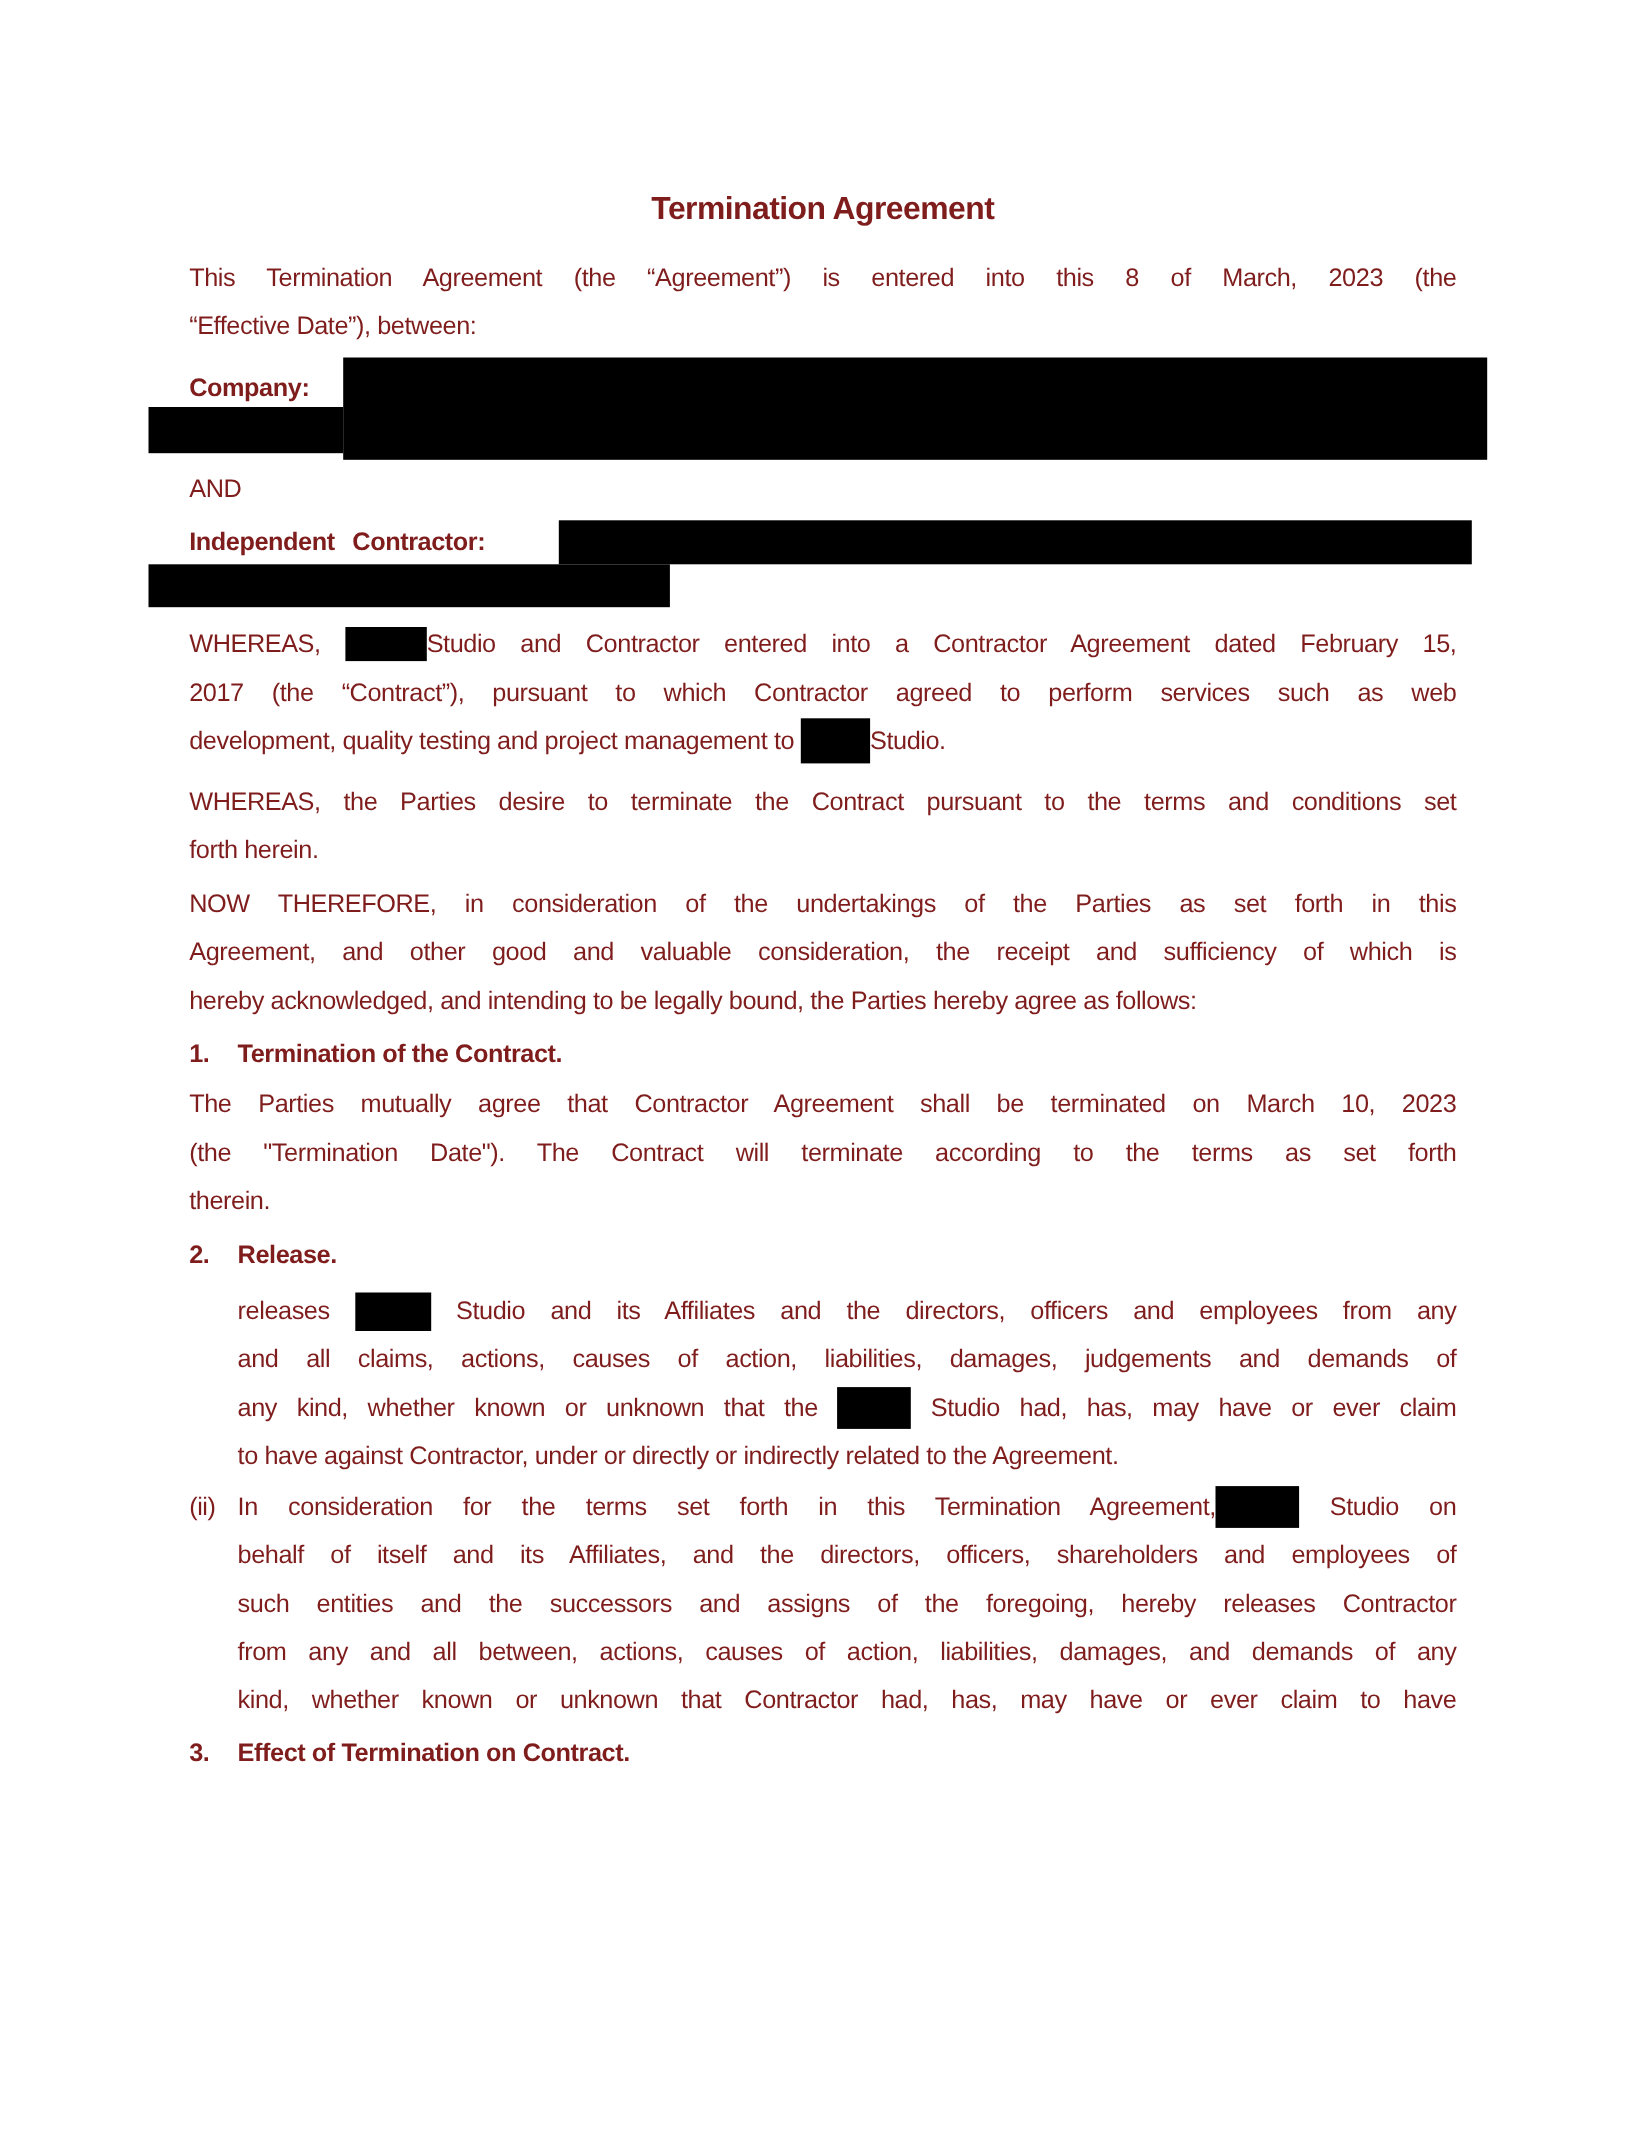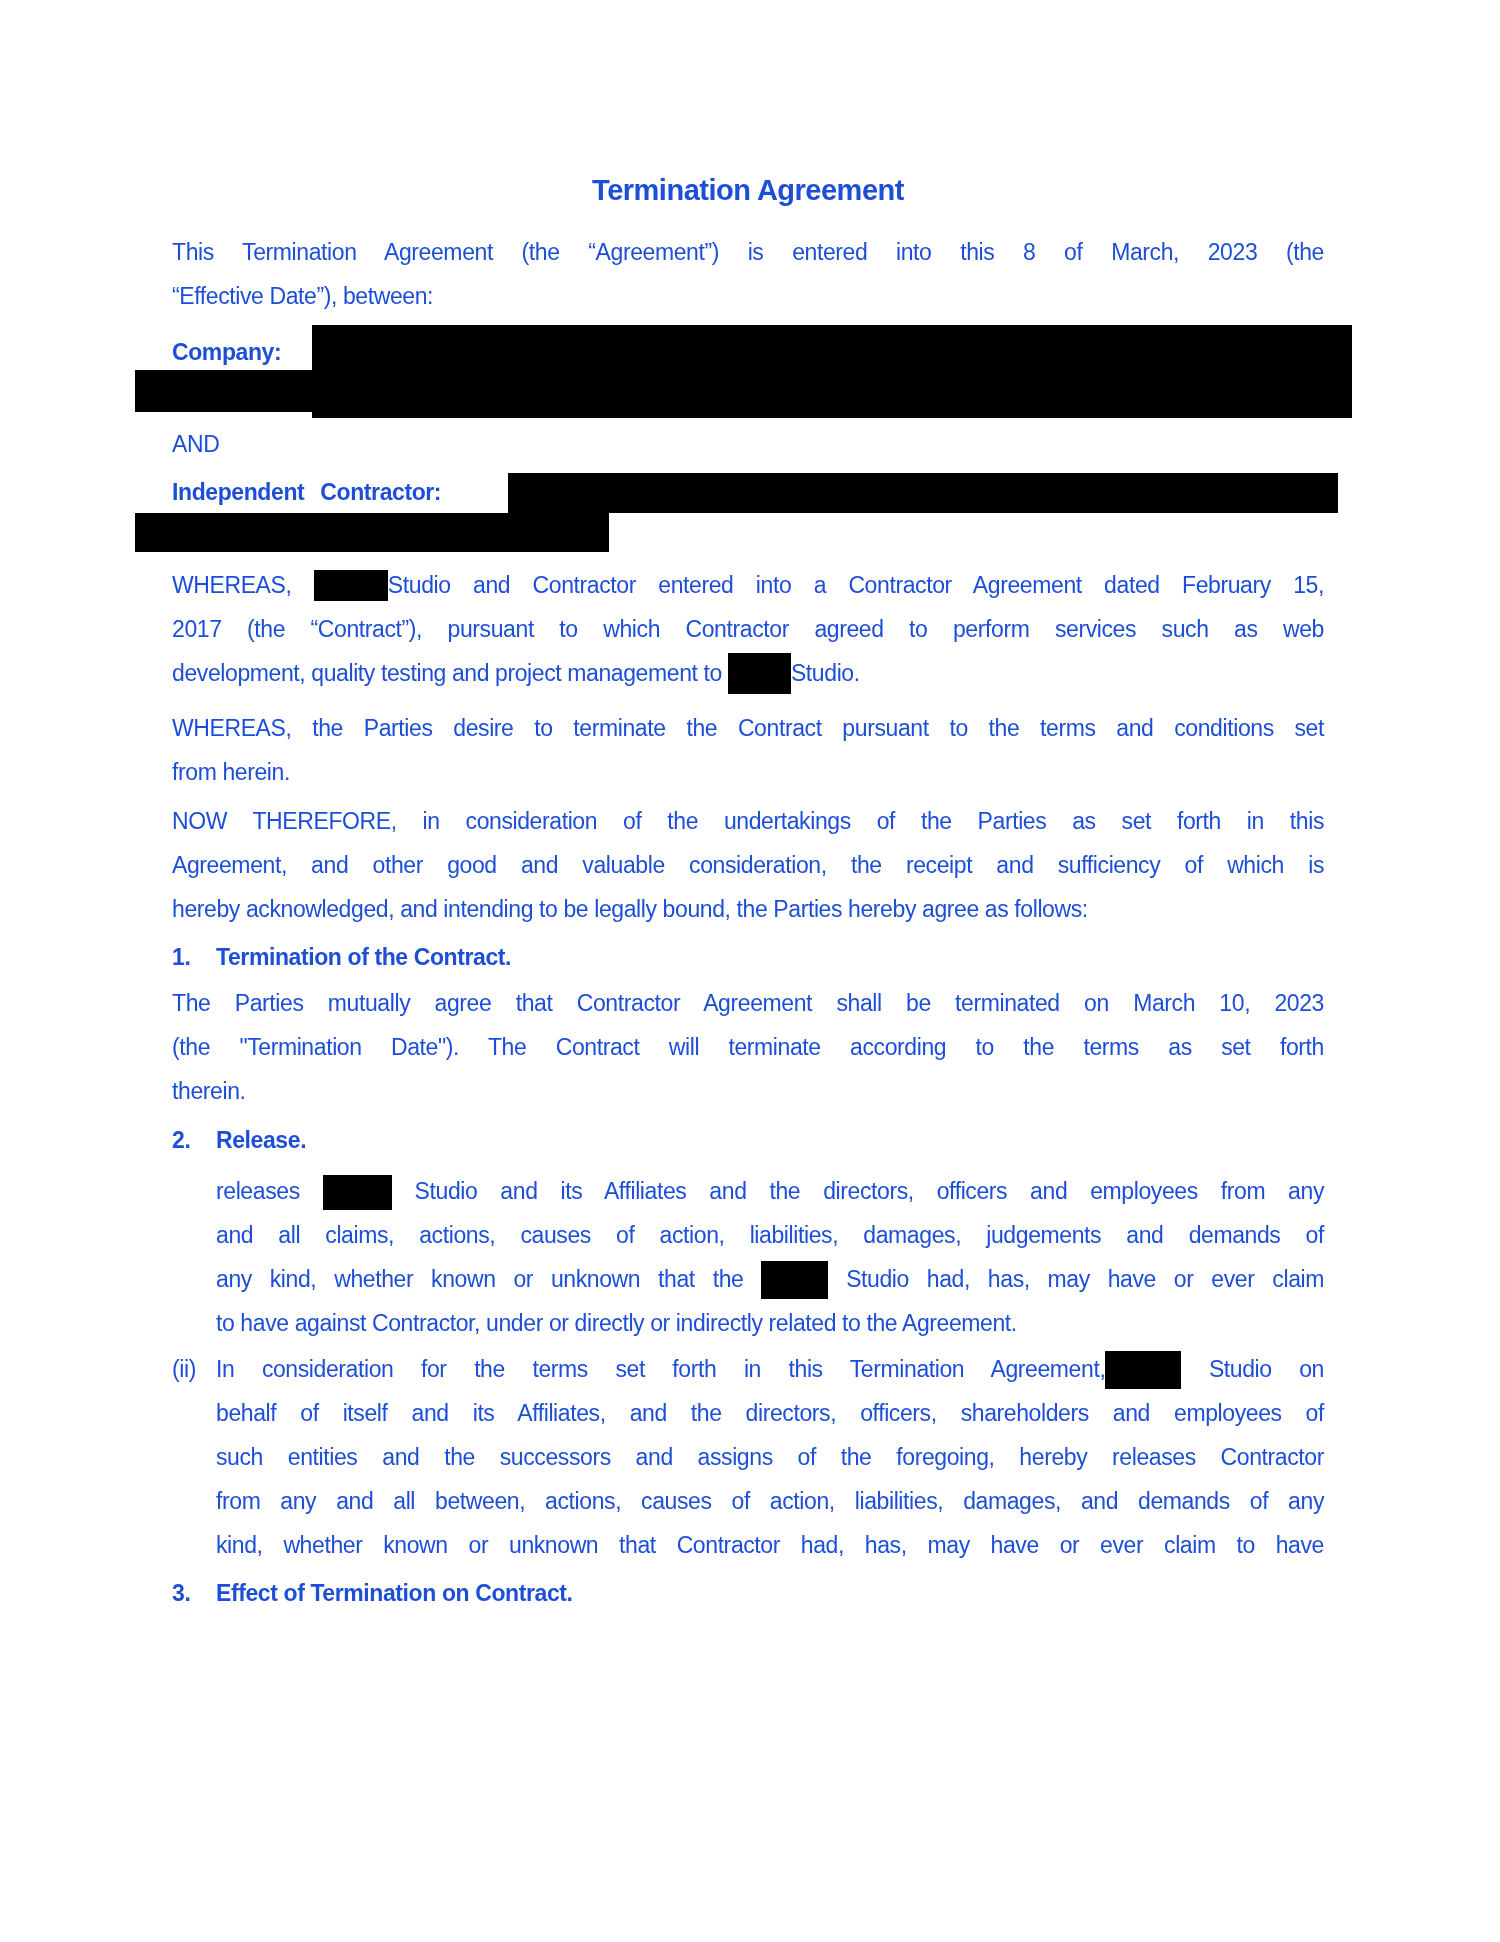--- a/index.html
+++ b/index.html
@@ -6,21 +6,21 @@
   .page{
     position:relative;
     width:1500px;height:1942px;
     background:#ffffff;
     box-sizing:border-box;
     padding:170px 176px 40px 172px;
     font-family:"Liberation Sans","DejaVu Sans",sans-serif;
     font-size:23px;
     line-height:44px;
     letter-spacing:-0.4px;
-    color:#1d4ed8;
+    color:#7f1d1d;
     overflow:hidden;
   }
   .doc-title{
     text-align:center;
     font-weight:bold;
     font-size:29px;
     line-height:40px;
     letter-spacing:-0.5px;
   }
   .doc-heading{font-weight:bold;line-height:44px;text-align:left;}
@@ -55,21 +55,21 @@
         <div class="line ll">AND</div>
       </div>
       <div class="party" style="height: 93px; margin-bottom: 0px;"><span class="party-label" style="word-spacing: 10px;">Independent Contractor:</span><div class="rect" style="left: 336px; top: 3px; width: 830px; height: 40px;"></div><div class="rect" style="left: -37px; top: 43px; width: 474px; height: 39px;"></div></div>
       <div class="doc-para" style="margin-bottom: 10px;">
         <div class="line jl">WHEREAS, <span class="redact" style="width: 74px; height: 31px;"></span>Studio and Contractor entered into a Contractor Agreement dated February 15,</div>
         <div class="line jl">2017 (the “Contract”), pursuant to which Contractor agreed to perform services such as web</div>
         <div class="line ll">development, quality testing and project management to <span class="redact" style="width: 63px; height: 41px;"></span>Studio.</div>
       </div>
       <div class="doc-para" style="margin-bottom: 5px;">
         <div class="line jl">WHEREAS, the Parties desire to terminate the Contract pursuant to the terms and conditions set</div>
-        <div class="line ll">from herein.</div>
+        <div class="line ll">forth herein.</div>
       </div>
       <div class="doc-para" style="margin-bottom: 4px;">
         <div class="line jl">NOW THEREFORE, in consideration of the undertakings of the Parties as set forth in this</div>
         <div class="line jl">Agreement, and other good and valuable consideration, the receipt and sufficiency of which is</div>
         <div class="line ll">hereby acknowledged, and intending to be legally bound, the Parties hereby agree as follows:</div>
       </div>
       <div class="doc-heading" style="margin-bottom: 2px;"><span class="marker">1.</span><span>Termination of the Contract.</span></div>
       <div class="doc-para" style="margin-bottom: 5px;">
         <div class="line jl">The Parties mutually agree that Contractor Agreement shall be terminated on March 10, 2023</div>
         <div class="line jl">(the "Termination Date"). The Contract will terminate according to the terms as set forth</div>

